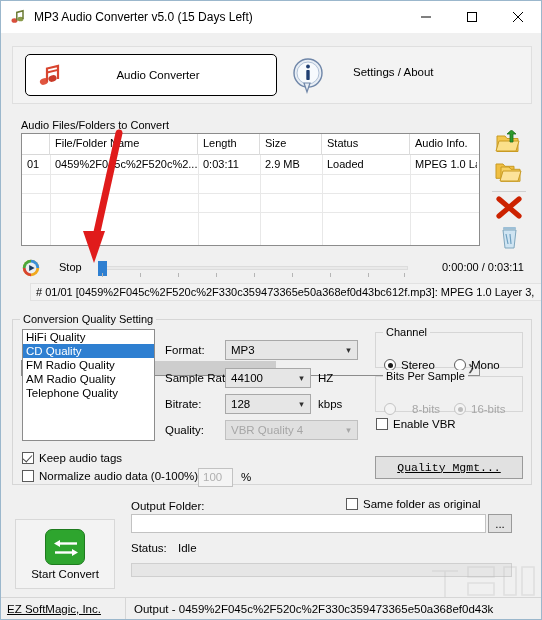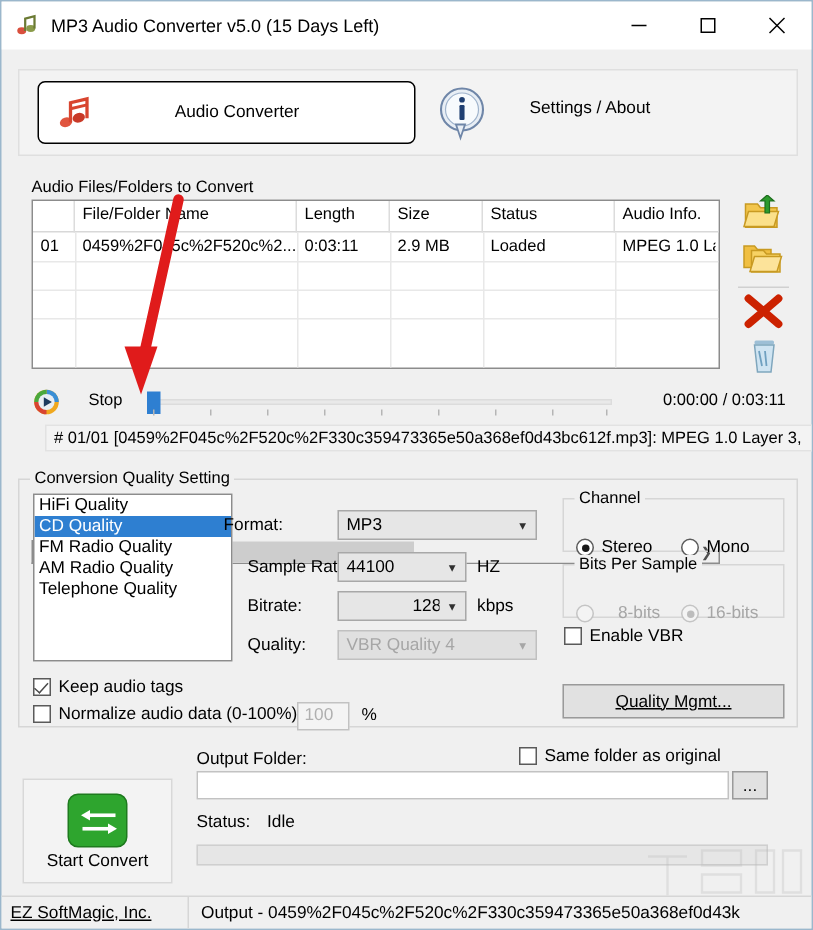--- a/index.html
+++ b/index.html
@@ -415,35 +415,35 @@
     <div class="legend">Conversion Quality Setting</div>
 
     <div class="qlist">
       <div class="qitem">HiFi Quality</div>
       <div class="qitem sel">CD Quality</div>
       <div class="qitem">FM Radio Quality</div>
       <div class="qitem">AM Radio Quality</div>
       <div class="qitem">Telephone Quality</div>
     </div>
 
-    <div class="fld-label" style="left:136px; top:24px;">Format:</div>
+    <div class="fld-label" style="left:152px; top:24px;">Format:</div>
     <div class="combo" style="left:212px; top:20px; width:133px;">
       <div class="val">MP3</div>
       <div class="arr">▾</div>
     </div>
 
     <div class="fld-label" style="left:152px; top:52px;">Sample Rate:</div>
     <div class="combo" style="left:212px; top:48px; width:86px;">
       <div class="val">44100</div>
       <div class="arr">▾</div>
     </div>
     <div class="unit" style="left:305px; top:52px;">HZ</div>
 
     <div class="fld-label" style="left:152px; top:78px;">Bitrate:</div>
-    <div class="combo" style="left:212px; top:74px; width:86px;padding-left:44px;">
+    <div class="combo" style="left:212px; top:74px; width:86px;">
       <div class="val">128</div>
       <div class="arr">▾</div>
     </div>
     <div class="unit" style="left:305px; top:78px;">kbps</div>
 
     <div class="fld-label" style="left:152px; top:104px;">Quality:</div>
     <div class="combo disabled" style="left:212px; top:100px; width:133px;">
       <div class="val">VBR Quality 4</div>
       <div class="arr">▾</div>
     </div>
@@ -483,21 +483,21 @@
     </div>
 
     <div class="check" style="left:9px; top:150px;">
       <span class="box"></span>
       <span>Normalize audio data (0-100%):</span>
     </div>
     <div class="textbox dis" style="left:185px; top:148px; width:35px; height:19px;">100</div>
     <div class="unit" style="left:228px; top:151px;">%</div>
 
     <div class="pushbtn" style="left:362px; top:136px; width:148px; height:23px;">
-      <span style="text-decoration:underline 1px;">Quality Mgmt...</span>
+      <span style="text-decoration:underline 1px;font-family:Liberation Mono, monospace;">Quality Mgmt...</span>
     </div>
   </div>
 
   <div class="out-label">Output Folder:</div>
 
   <div class="check out-check" style="position:absolute;">
     <span class="box"></span>
     <span>Same folder as original</span>
   </div>
 

